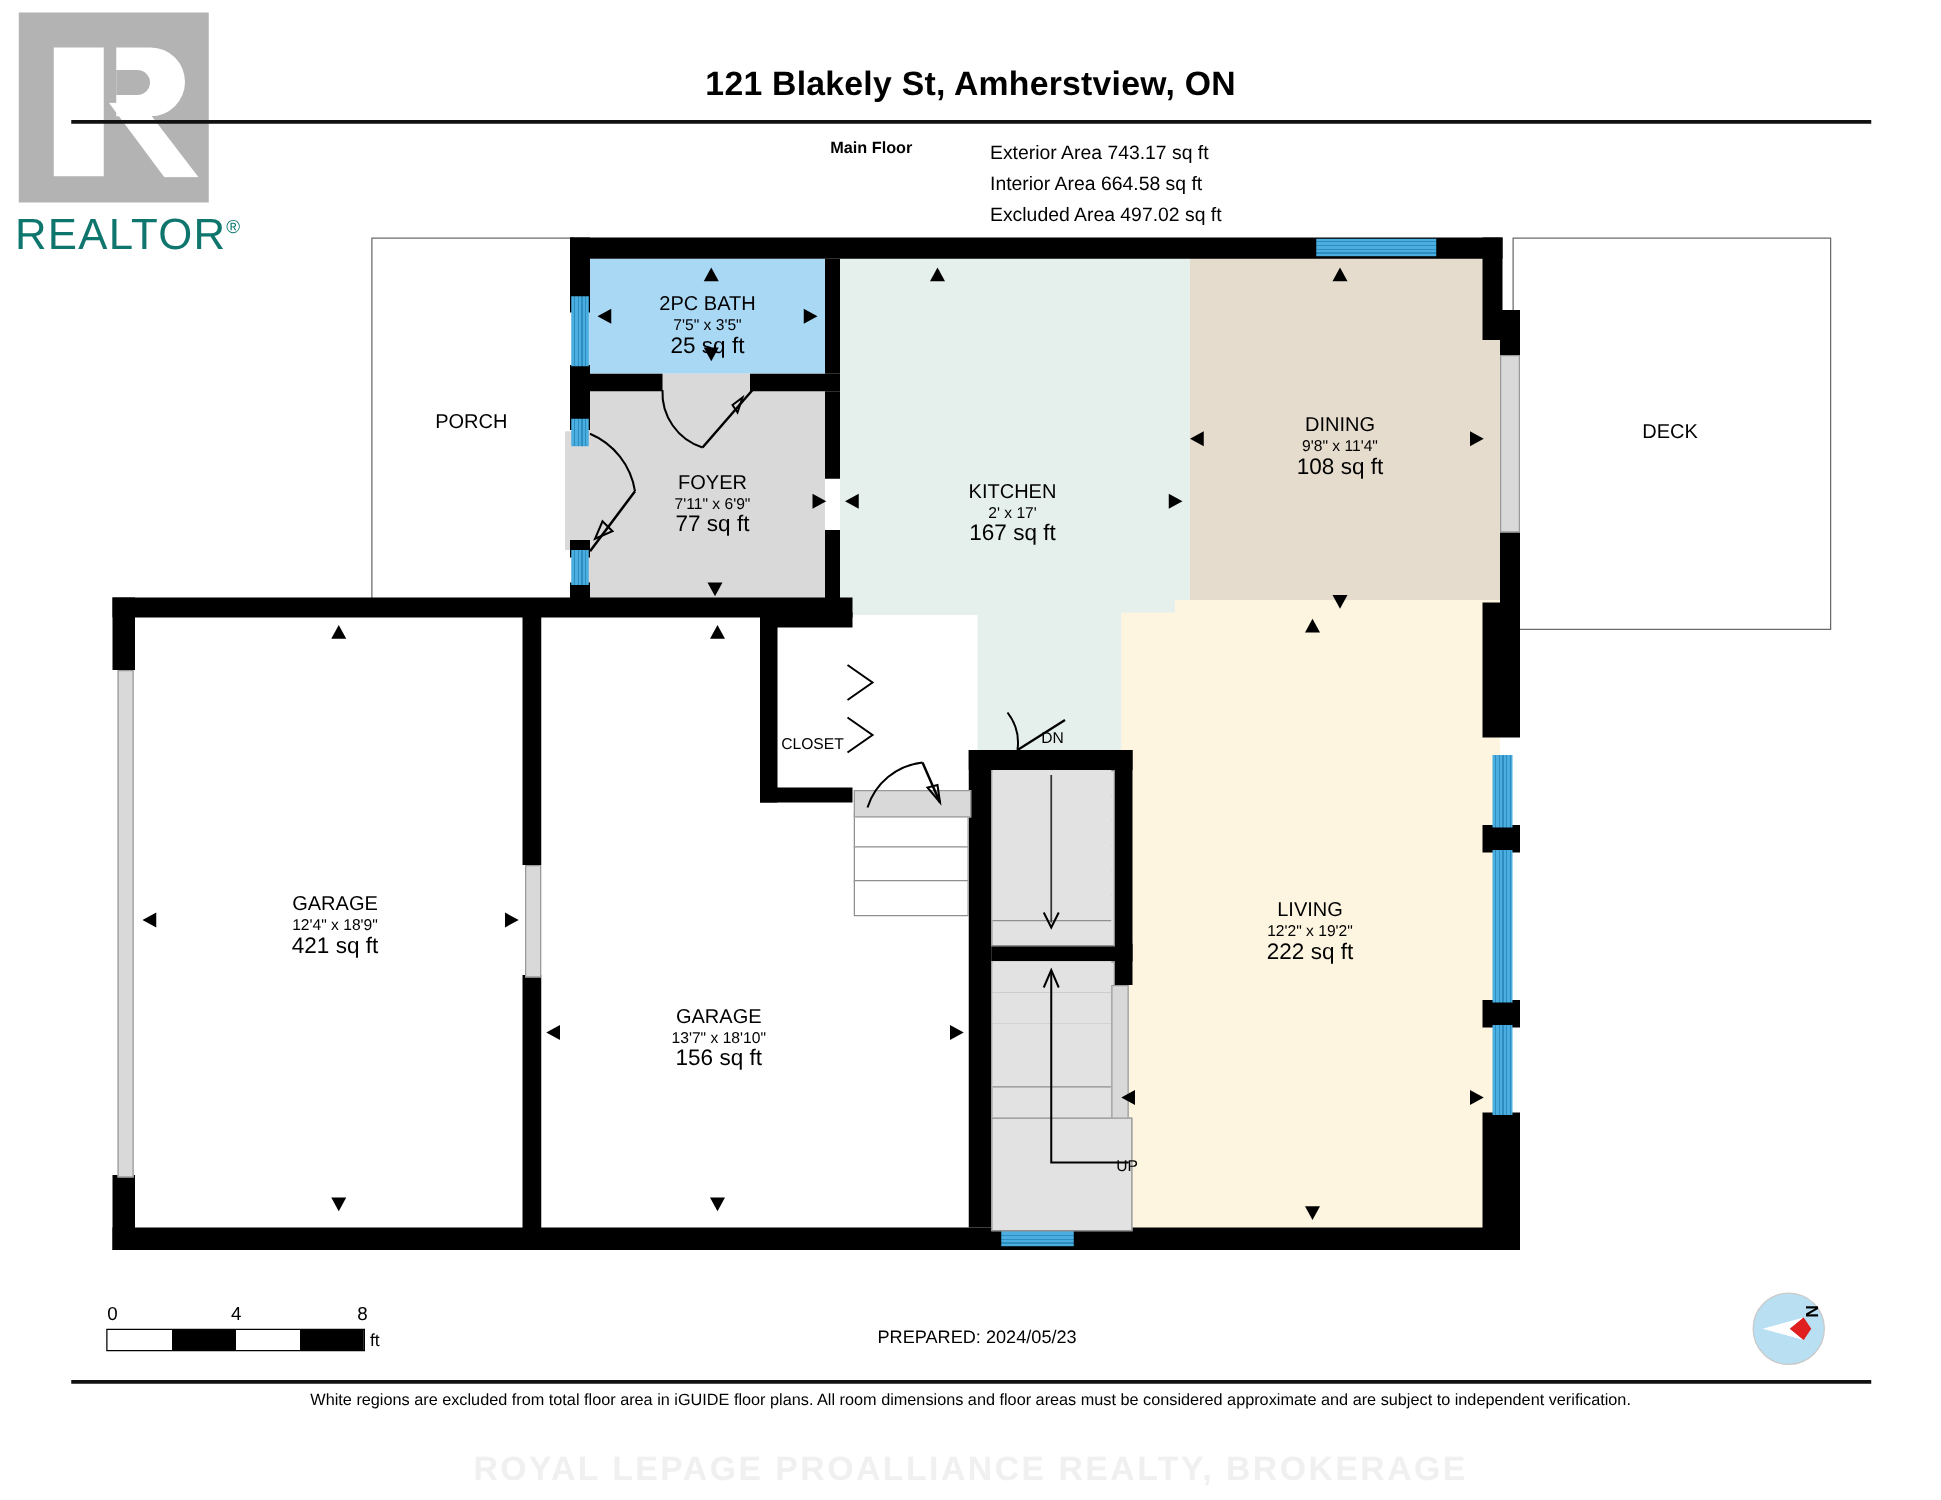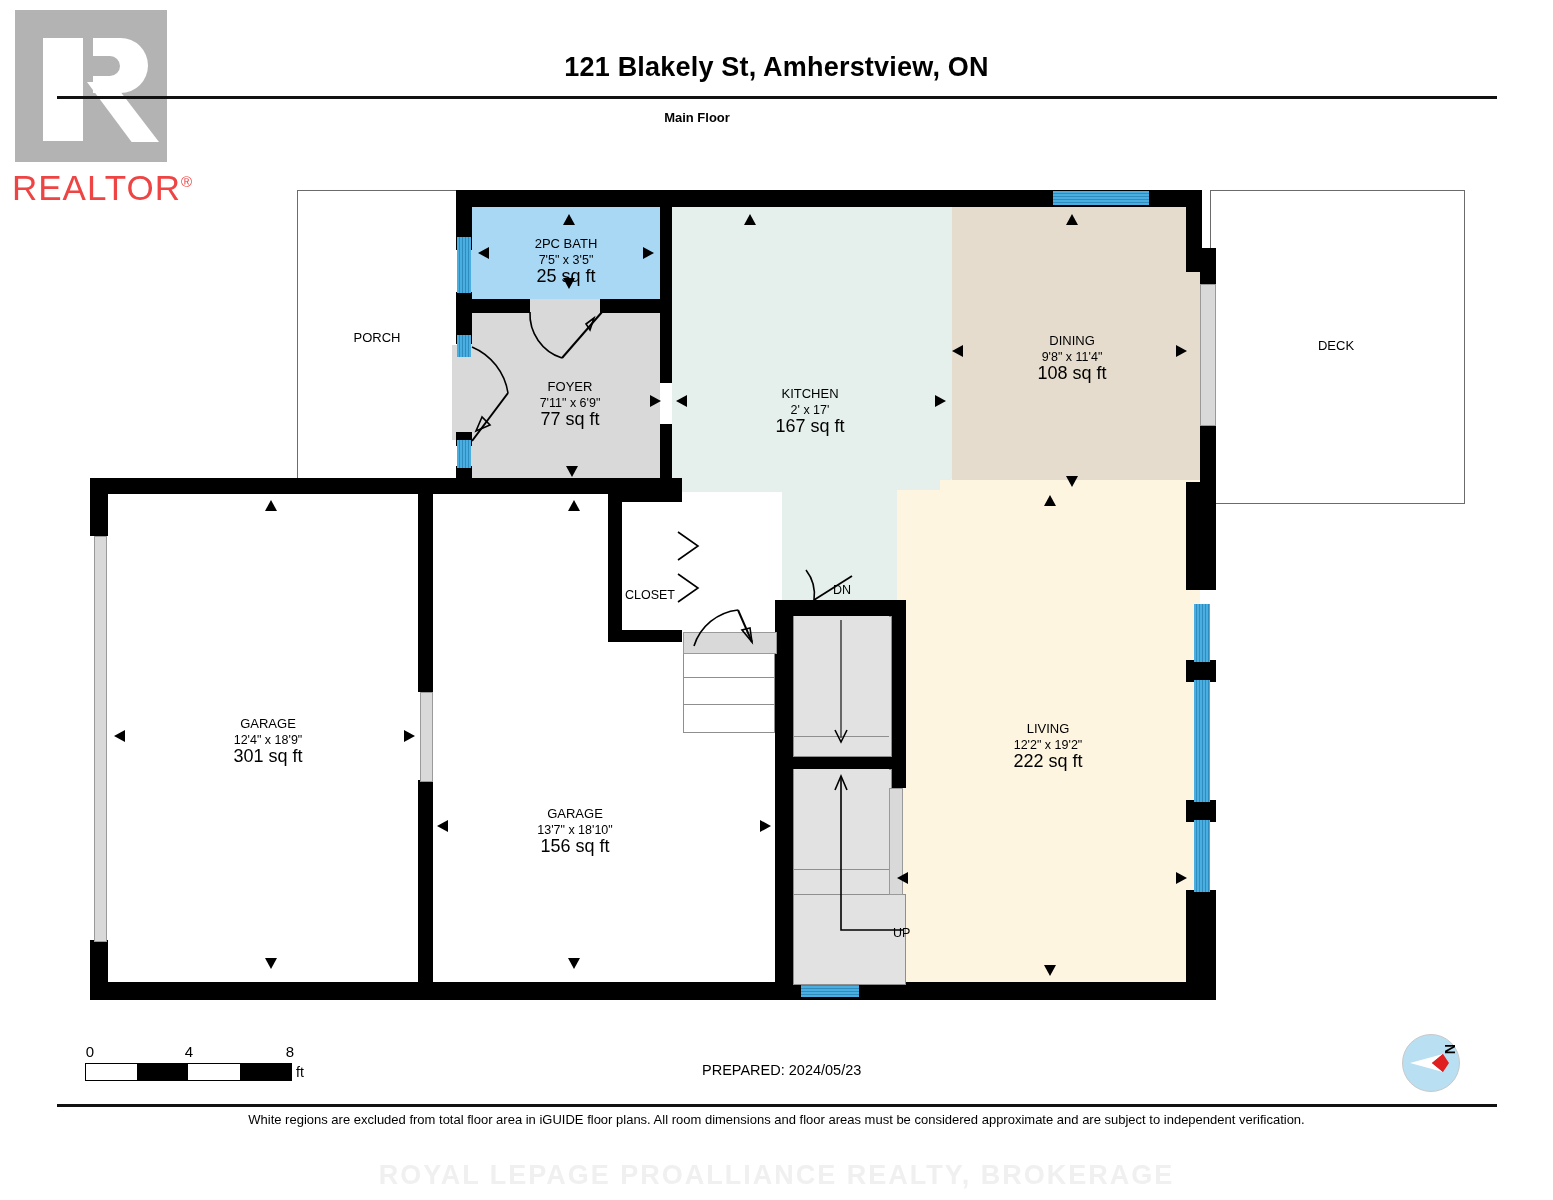--- a/index.html
+++ b/index.html
@@ -6,21 +6,21 @@
   body{width:1553px;height:1200px;position:relative;font-family:"Liberation Sans",sans-serif;color:#000;}
 
   
   #realtor-logo{position:absolute;left:10px;top:8px;width:180px;height:200px;}
   .rl-square{position:absolute;left:5px;top:2px;width:152px;height:152px;background:#b3b3b3;}
   .rl-bar{position:absolute;left:28px;top:28px;width:40px;height:103px;background:#fff;}
   .rl-r-top{position:absolute;left:78px;top:28px;width:55px;height:55px;background:#fff;border-radius:0 28px 28px 0;}
   .rl-inner{position:absolute;left:78px;top:46px;width:27px;height:20px;background:#b3b3b3;border-radius:0 12px 12px 0;}
   .rl-leg{position:absolute;left:72px;top:72px;width:72px;height:60px;background:#fff;
           clip-path:polygon(0 0,26px 0,100% 100%,62% 100%);}
-  .rl-word{position:absolute;left:2px;top:160px;font-size:35px;letter-spacing:1px;color:#ef4444;font-family:"Liberation Sans",sans-serif;}
+  .rl-word{position:absolute;left:2px;top:160px;font-size:35px;letter-spacing:1px;color:#0f766e;font-family:"Liberation Sans",sans-serif;}
   .rl-word sup{font-size:15px;vertical-align:super;}
 
   
   #page-title{position:absolute;left:0;top:52px;width:1553px;text-align:center;font-size:27px;font-weight:bold;letter-spacing:.2px;}
   #title-rule{position:absolute;left:57px;top:96px;width:1440px;height:0;border-top:3px solid #111;}
   #summary{position:absolute;left:697px;top:110px;font-size:15.5px;line-height:25px;}
   #summary .lbl{position:absolute;left:0;top:0;font-weight:bold;width:86px;}
   #summary .vals{margin-left:95px;}
 
   
@@ -28,21 +28,21 @@
   .wall{position:absolute;background:#000;}
   .room{position:absolute;}
   .outline{position:absolute;border:1.5px solid #6b6b6b;background:#fff;}
   .win{position:absolute;background:#4aaee0;}
   .win.h{background:
      repeating-linear-gradient(to bottom,#4aaee0 0 2px,#2f8cbf 2px 3px);}
   .win.v{background:
      repeating-linear-gradient(to right,#4aaee0 0 2px,#2f8cbf 2px 3px);}
   .doorgap{position:absolute;background:#d9d9d9;border:1px solid #9a9a9a;}
   .lbl{position:absolute;text-align:center;font-size:13px;line-height:16px;white-space:nowrap;transform:translateX(-50%);}
-  .lbl .nm{font-size:13px;}
+  .lbl .nm{font-size:16px;}
   .lbl .dim{font-size:12.5px;}
   .lbl .sq{font-size:18px;}
   .tinylbl{position:absolute;font-size:12.5px;transform:translateX(-50%);}
   .stairtxt{position:absolute;font-size:12.5px;}
 
   
   .ar{position:absolute;width:0;height:0;}
   .ar.u{border-left:6px solid transparent;border-right:6px solid transparent;border-bottom:11px solid #000;}
   .ar.d{border-left:6px solid transparent;border-right:6px solid transparent;border-top:11px solid #000;}
   .ar.l{border-top:6px solid transparent;border-bottom:6px solid transparent;border-right:11px solid #000;}
@@ -85,20 +85,25 @@
     <div class="rl-leg"></div>
   </div>
   <div class="rl-word"><span>REALTOR</span><sup>®</sup></div>
 </div>
 
 <div id="page-title">121 Blakely St, Amherstview, ON</div>
 <div id="title-rule"></div>
 
 <div id="summary">
   <div class="lbl">Main Floor</div>
+  <div class="vals">
+    <div>Exterior Area 743.17 sq ft</div>
+    <div>Interior Area 664.58 sq ft</div>
+    <div>Excluded Area 497.02 sq ft</div>
+  </div>
 </div>
 
 <div id="plan">
 
   <div class="outline" style="left:297px;top:190px;width:160px;height:288px;"></div>
   <div class="lbl" style="left:377px;top:330px;">
     <div class="nm">PORCH</div>
   </div>
 
   <div class="outline" style="left:1210px;top:190px;width:253px;height:312px;"></div>
@@ -304,21 +309,21 @@
 
   <div class="lbl" style="left:1048px;top:721px;">
     <div class="nm">LIVING</div>
     <div class="dim">12'2" x 19'2"</div>
     <div class="sq">222 sq ft</div>
   </div>
 
   <div class="lbl" style="left:268px;top:716px;">
     <div class="nm">GARAGE</div>
     <div class="dim">12'4" x 18'9"</div>
-    <div class="sq">301 sq ft</div>
+    <div class="sq">421 sq ft</div>
   </div>
 
   <div class="lbl" style="left:575px;top:806px;">
     <div class="nm">GARAGE</div>
     <div class="dim">13'7" x 18'10"</div>
     <div class="sq">156 sq ft</div>
   </div>
 
   <div class="tinylbl" style="left:650px;top:588px;">CLOSET</div>
 

